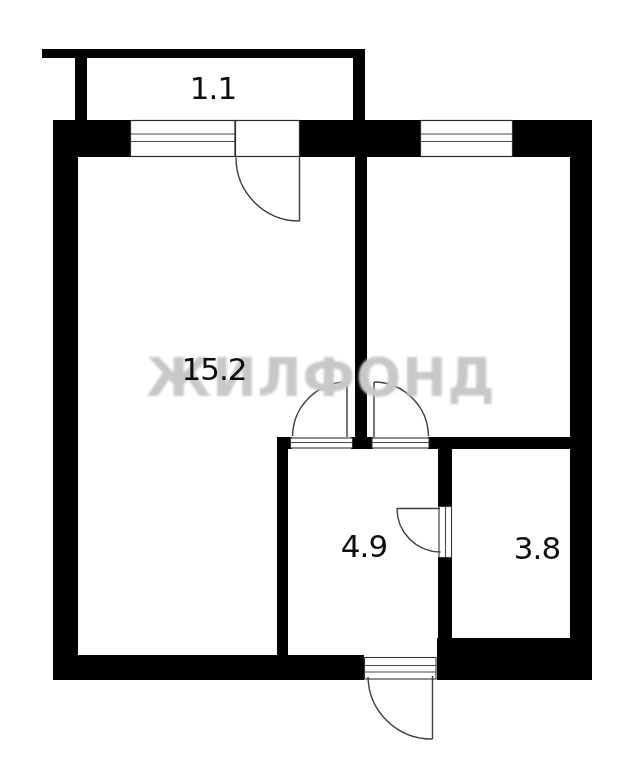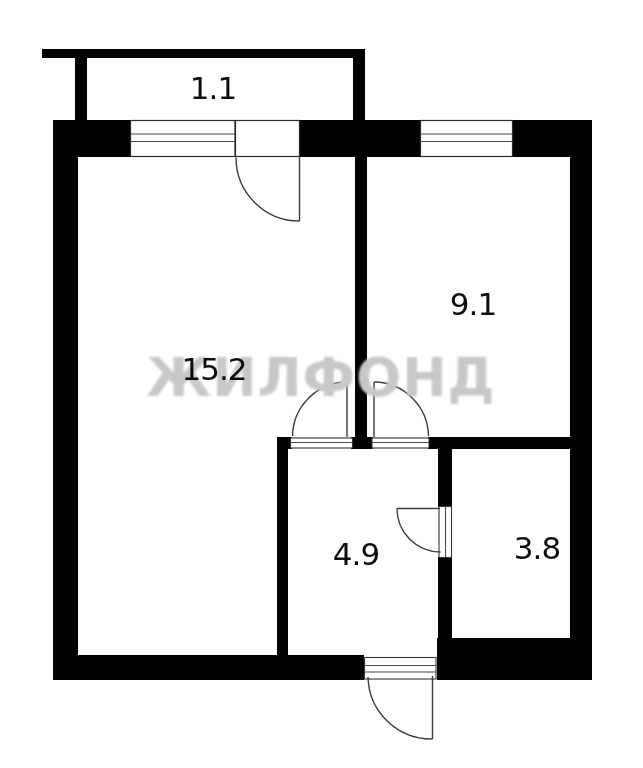--- a/index.html
+++ b/index.html
@@ -128,17 +128,16 @@
       <rect class="sill" x="364.5" y="657.5" width="71.5" height="21.5"></rect>
       <path class="pane" d="M364.5 665.5 H436 M364.5 672 H436"></path>
       <path class="door" d="M432.5 676 L432.5 739"></path>
       <path class="door" d="M368 677 A63.5 63.5 0 0 0 432.5 739"></path>
     </g>
 
   </svg>
 
   <div class="room-label" style="left:213px; top:88px;">1.1</div>
   <div class="room-label" style="left:214px; top:369px;">15.2</div>
-  <div class="room-label" style="left:473px; top:304px;">9.1</div>
-  <div class="room-label" style="left:356px; top:546px;margin-top:8px;">4.9</div>
+  <div class="room-label" style="left:364px; top:546px;">4.9</div>
   <div class="room-label" style="left:508px; top:548px;margin-left:29px;">3.8</div>
 
 </div>
 
 </body></html>

